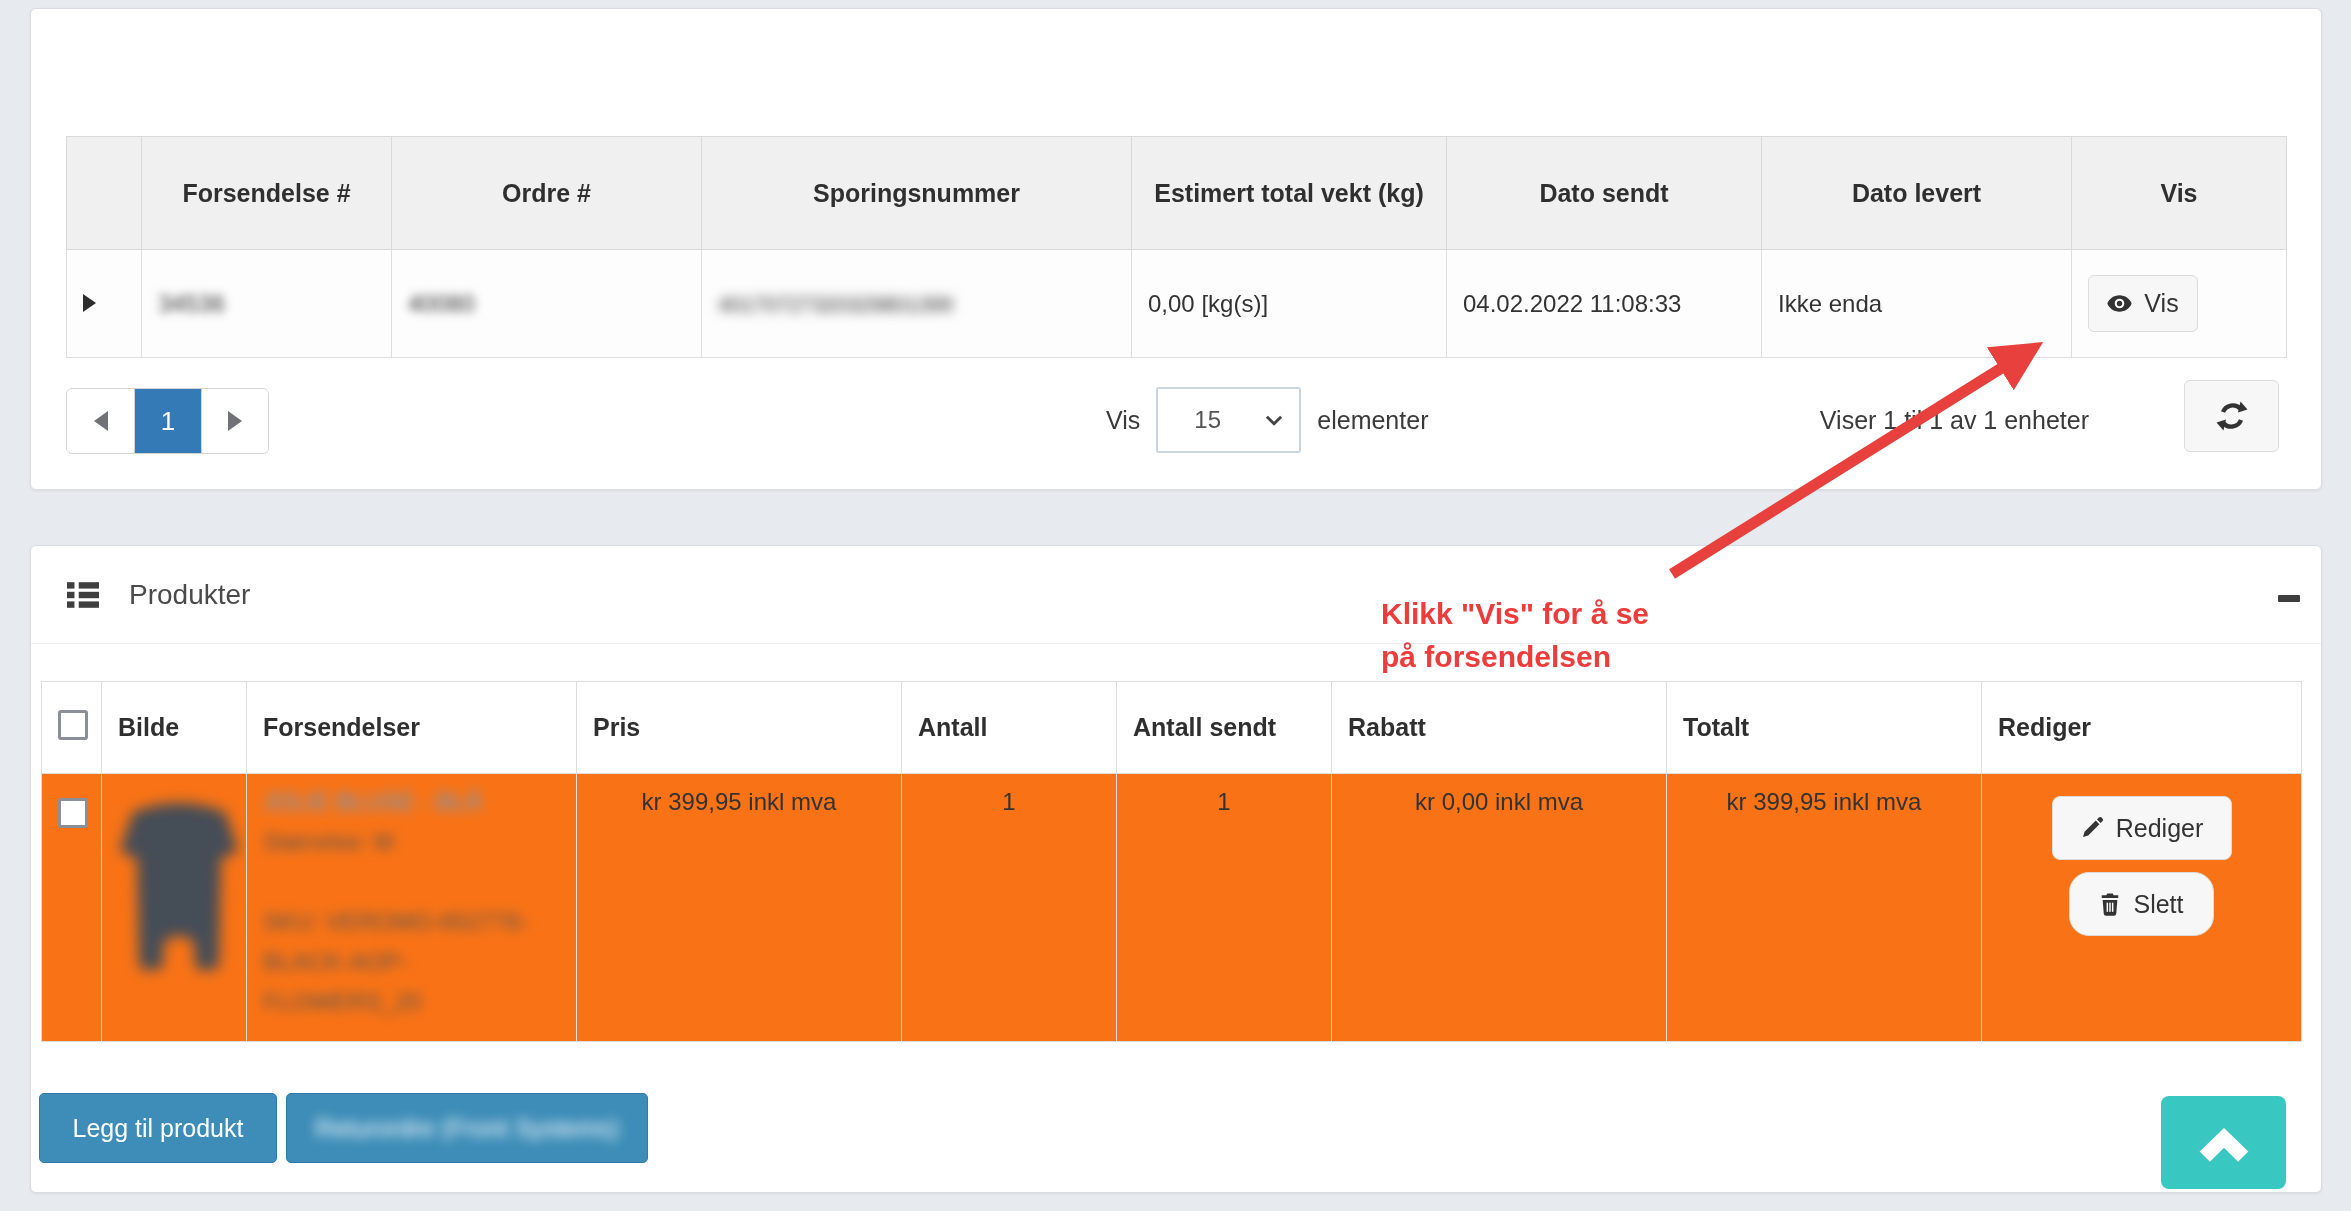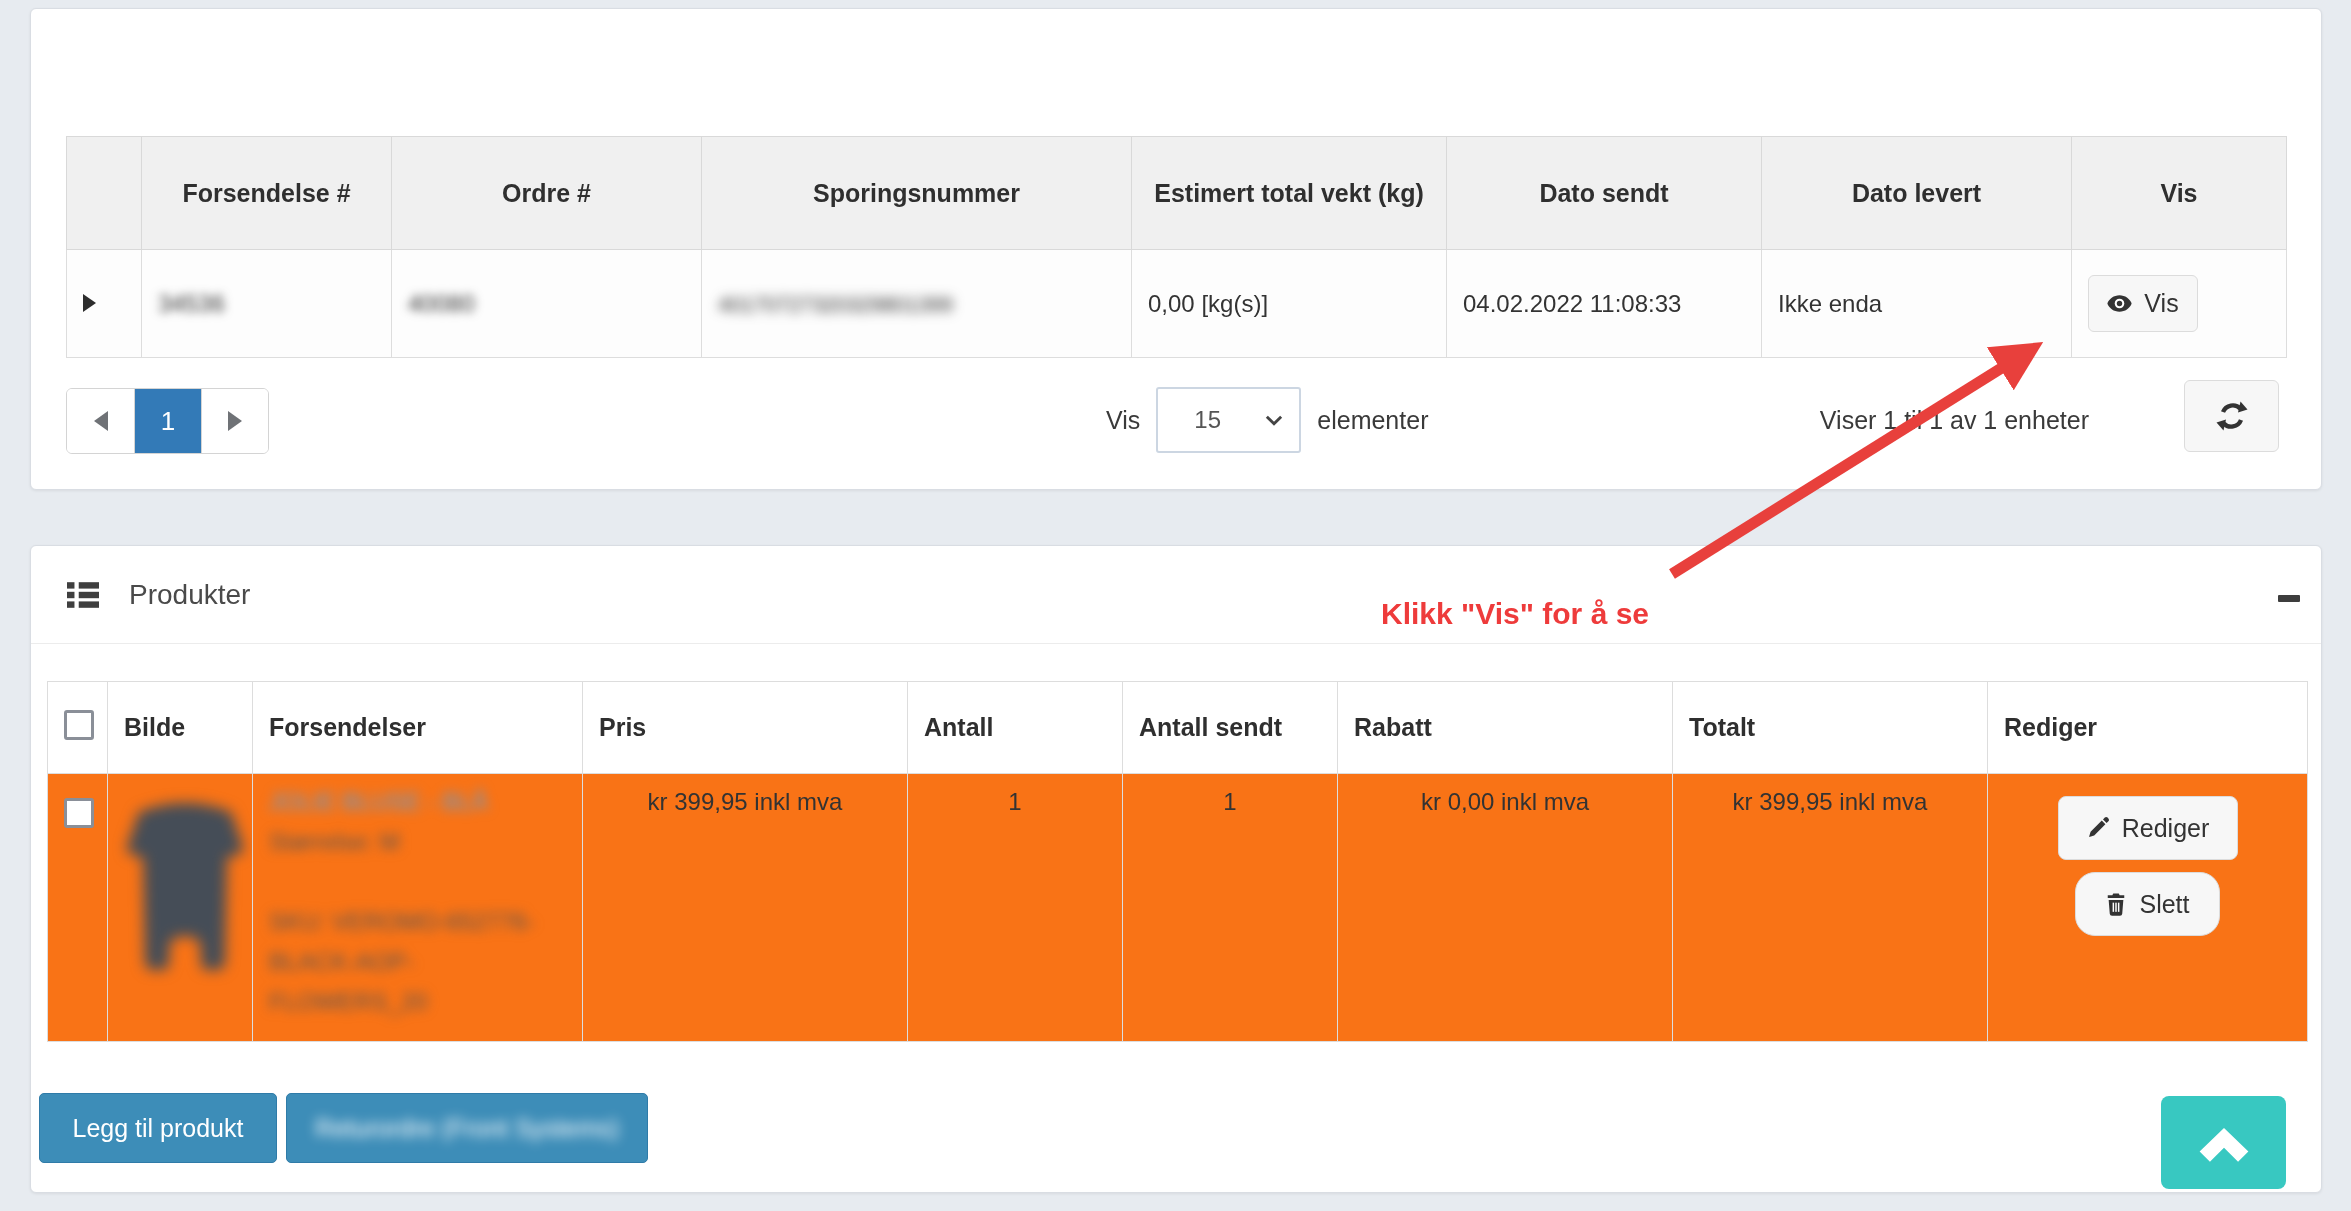--- a/index.html
+++ b/index.html
@@ -48,21 +48,21 @@
   .fake-select svg{margin-right:16px;}
   .summary{position:absolute;right:232px;top:0;height:72px;display:flex;align-items:center;font-size:25px;color:#3a3a3a;}
   .refresh-btn{position:absolute;right:42px;top:-4px;width:95px;height:72px;}
   
   .card-products{left:30px;top:545px;width:2292px;height:648px;}
   .prod-header{height:97px;display:flex;align-items:center;border-bottom:1px solid #ececec;
         padding-left:36px;font-size:28px;color:#4a4a4a;position:relative;}
   .prod-header .title{margin-left:30px;}
   .minus-btn{position:absolute;right:20px;top:44px;width:24px;height:10px;background:none;border:none;cursor:pointer;padding:0;}
   .minus-bar{width:22px;height:7px;background:#3d3d3d;border-radius:1px;}
-  .prod-tbl{position:absolute;left:16px;top:135px;width:2260px;}
+  .prod-tbl{position:absolute;left:10px;top:135px;width:2260px;}
   .prod-tbl th{background:#fff;font-size:25px;font-weight:bold;text-align:left;
         padding:12px 16px;height:92px;vertical-align:middle;color:#2f2f2f;}
   .prod-tbl td{height:268px;background:#f97316;font-size:24px;padding:14px 16px;vertical-align:top;}
   .td-center{text-align:center;}
   .checkbox{width:24px;height:24px;border:3px solid #8a8f98;border-radius:3px;background:#fff;
         display:inline-block;cursor:pointer;}
   .cb-cell{vertical-align:top;text-align:center;padding-top:24px !important;}
   .name-link{color:#5b9bd1;font-size:24px;}
   .name-sub{color:#555;font-size:24px;margin-top:12px;}
   .sku-block{color:#555;font-size:24px;margin-top:46px;line-height:40px;}
@@ -267,13 +267,14 @@
 <svg class="arrow-overlay">
   <defs>
     <marker id="arrowhead" markerWidth="4.6" markerHeight="4.6" refX="3.4" refY="2.3" orient="auto">
       <path d="M0 0 L4.6 2.3 L0 4.6 Z" fill="#e8403c"></path>
     </marker>
   </defs>
   <line x1="1672" y1="574" x2="2032" y2="349" stroke="#e8403c" stroke-width="11" marker-end="url(#arrowhead)"></line>
 </svg>
 <div class="annotation">
   <div>Klikk "Vis" for å se</div>
+  <div>på forsendelsen</div>
 </div>
 
 </body></html>

